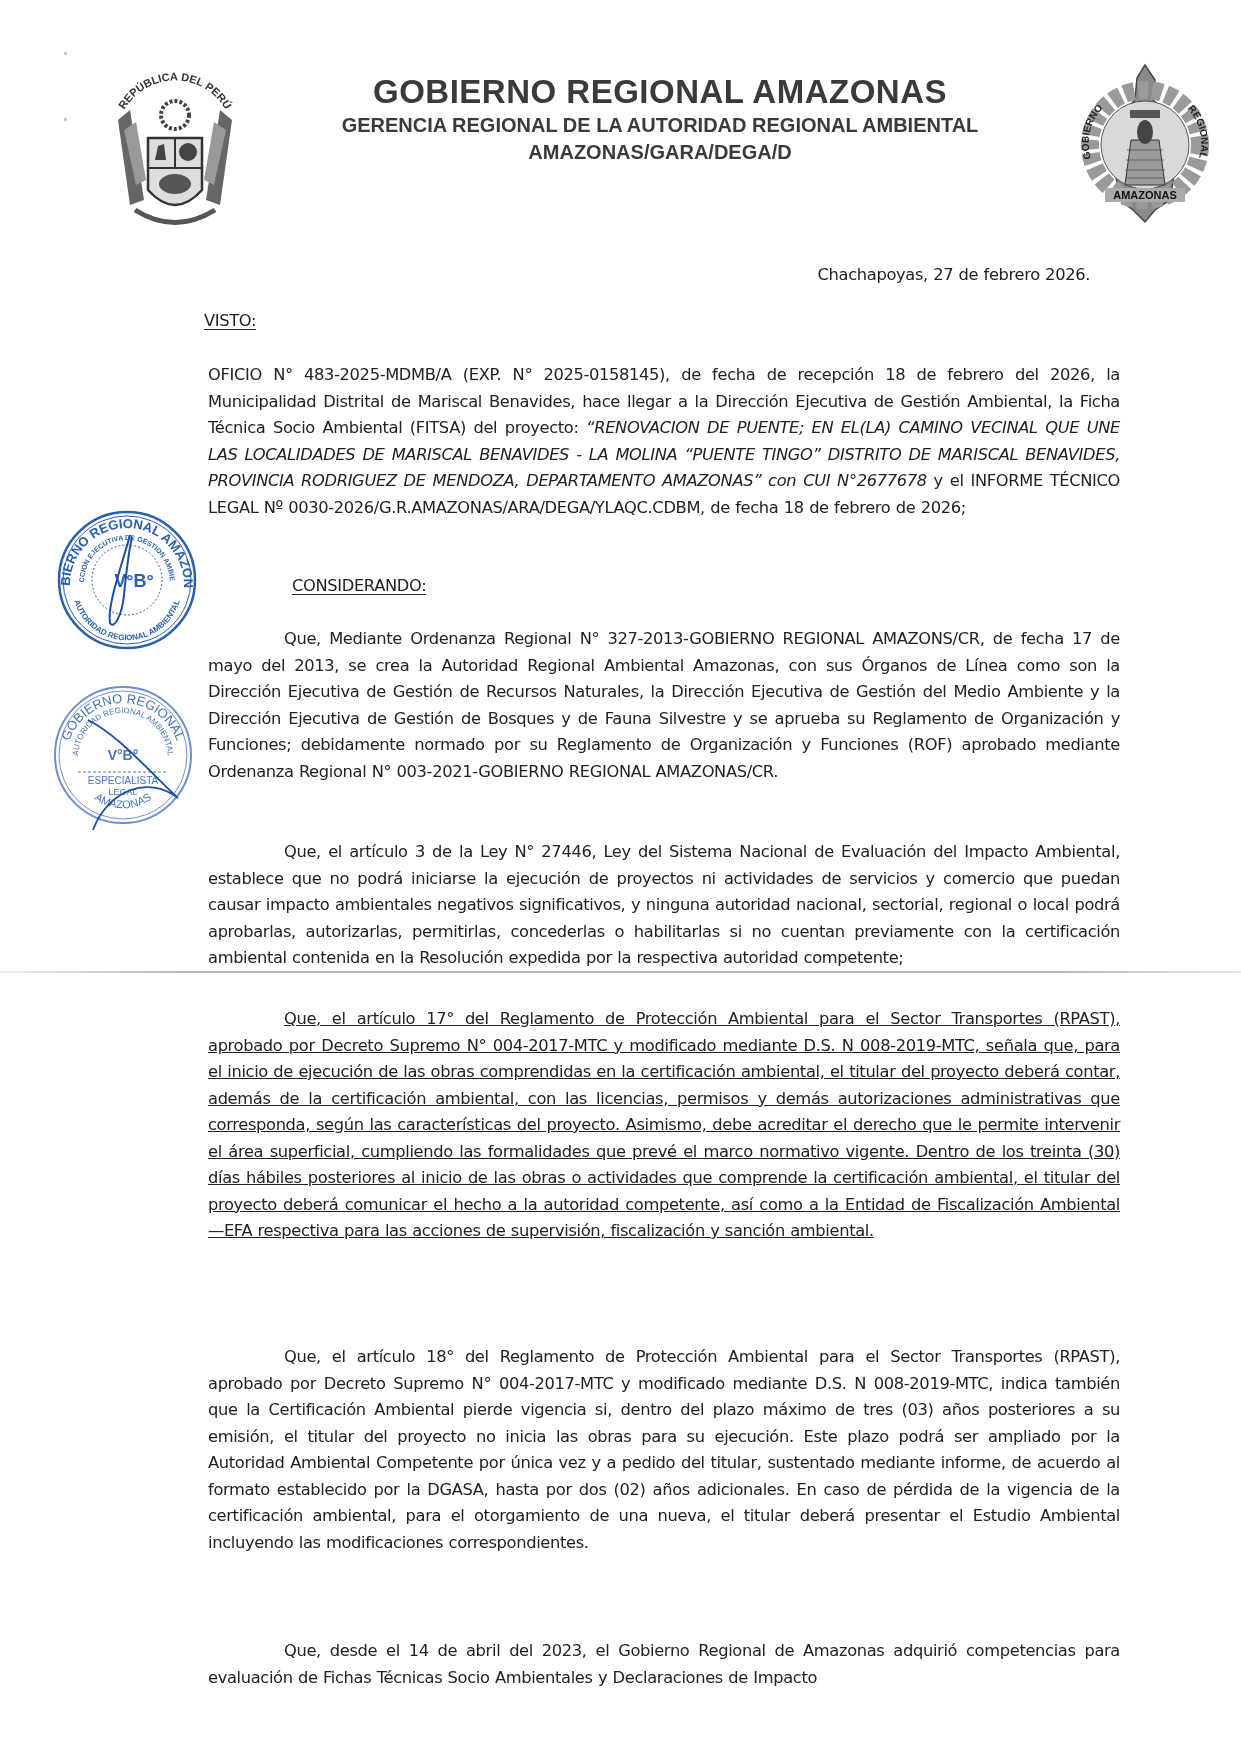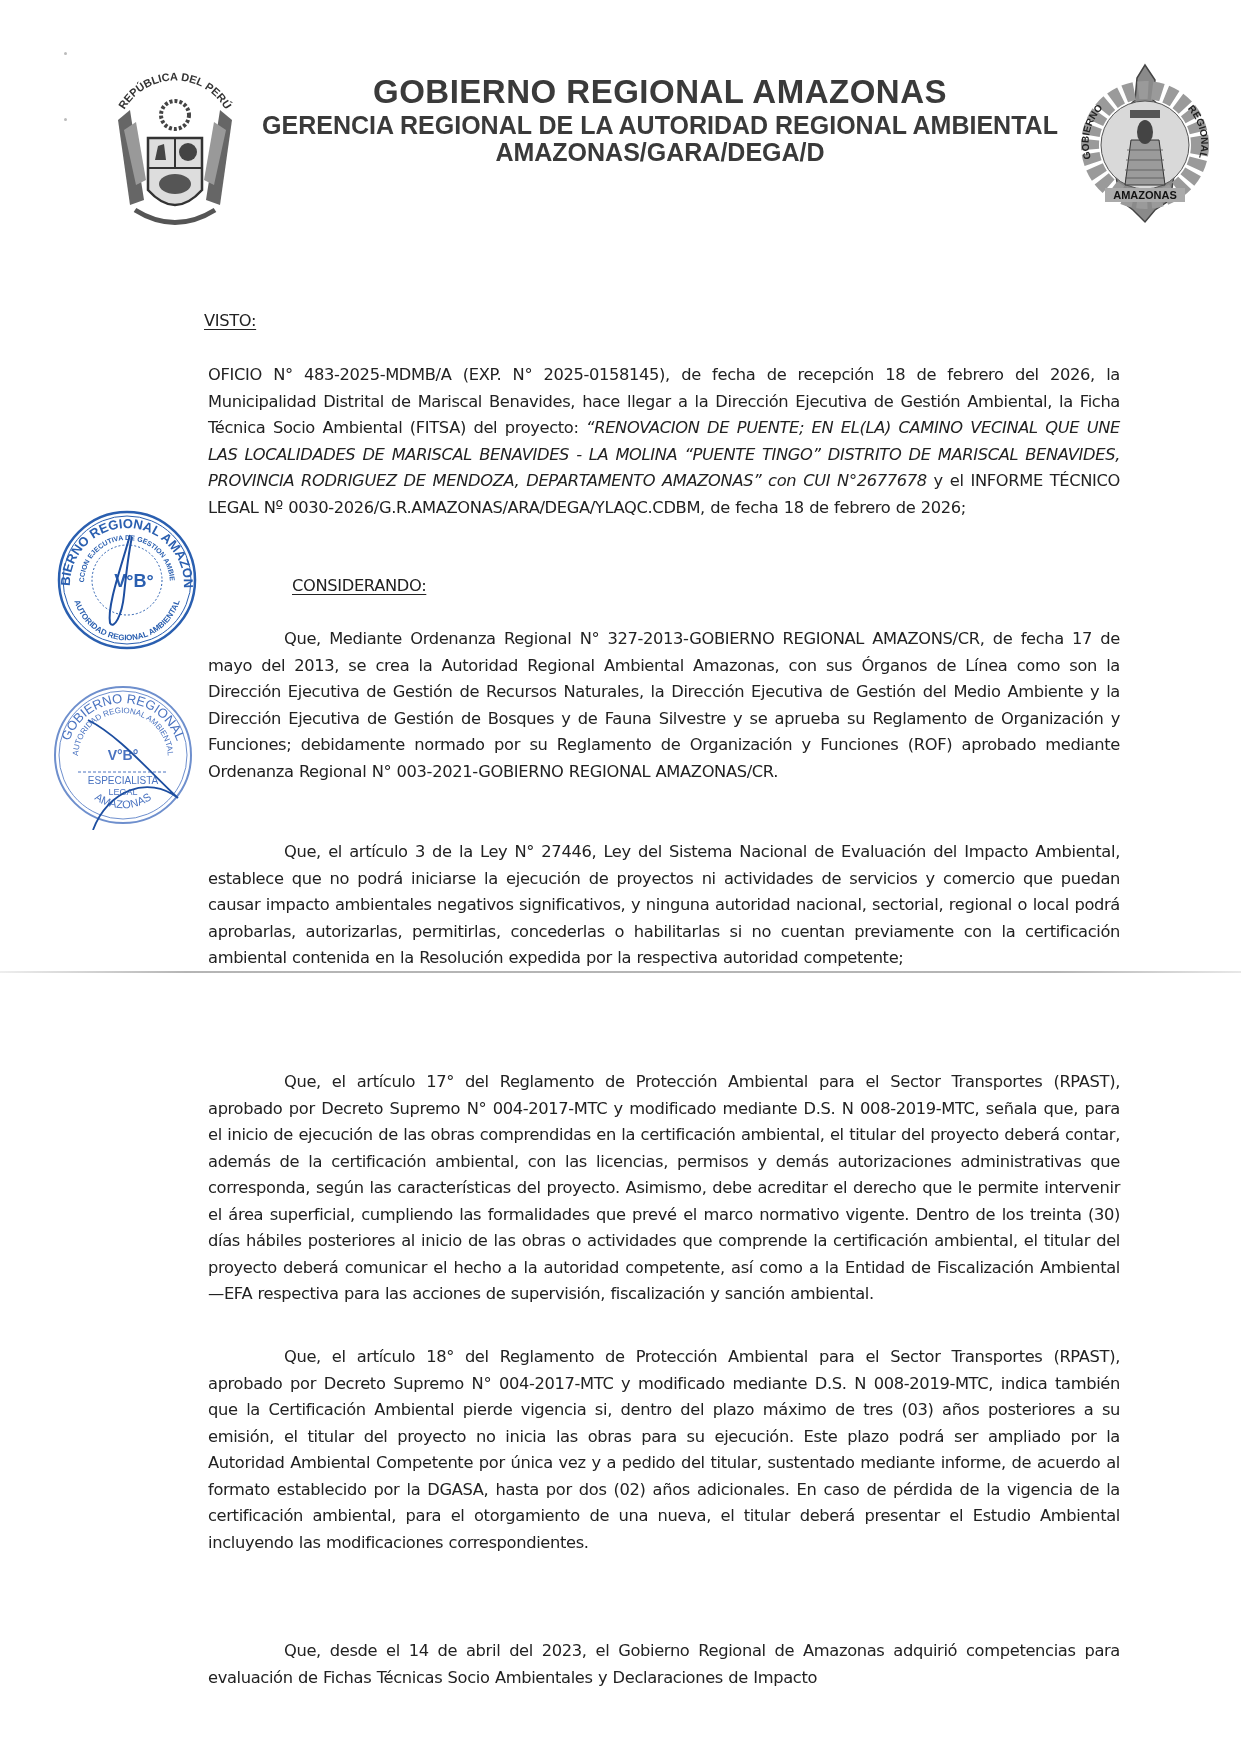--- a/index.html
+++ b/index.html
@@ -11,21 +11,21 @@
 
   
   .coat-of-arms { position: absolute; left: 100px; top: 60px; width: 150px; height: 170px; }
   .regional-emblem { position: absolute; left: 1075px; top: 60px; width: 140px; height: 170px; }
   .header-text { position: absolute; left: 250px; top: 72px; width: 820px; text-align: center; }
   .header-title {
     font-family: "Liberation Sans", sans-serif; font-weight: bold; font-size: 33px;
     color: #3a3a3a; letter-spacing: 0.5px; margin: 0; line-height: 40px;
   }
   .header-line {
-    font-family: "Liberation Sans", sans-serif; font-weight: bold; font-size: 25px;
+    font-family: "Liberation Sans", sans-serif; font-weight: bold; font-size: 20px;
     color: #3a3a3a; line-height: 27px; margin: 0;
   }
 
   
   .body-text {
     font-family: "DejaVu Sans", sans-serif; font-size: 16.3px; color: #222;
     line-height: 26.5px; letter-spacing: -0.35px; word-spacing: 0.5px;
   }
   .date-line { position: absolute; left: 760px; top: 262px; width: 330px; text-align: right; }
   .section-heading {
@@ -33,21 +33,21 @@
   }
   .visto-heading { left: 204px; top: 308px; }
   .considerando-heading { left: 272px; top: 573px; margin-left: 20px; }
   .para { position: absolute; left: 196px; width: 912px; text-align: justify; margin: 12px; }
   .para.indent { text-indent: 76px; }
   .italic { font-style: italic; }
 
   .p-visto { top: 350px; }
   .p-1 { top: 614px; }
   .p-2 { top: 827px; }
-  .p-3 { top: 1057px; }
+  .p-3 { top: 994px; text-decoration: underline; }
   .p-4 { top: 1332px; }
   .p-5 { top: 1626px; }
 
   
   .stamp { position: absolute; }
   .stamp-1 { left: 52px; top: 505px; width: 150px; height: 150px; }
   .stamp-2 { left: 48px; top: 680px; width: 150px; height: 150px; }
 
   .scan-line {
     position: absolute; left: 0; top: 971px; width: 1241px; height: 2px;
@@ -114,20 +114,21 @@
     <text font-family="Liberation Sans, sans-serif" font-size="10" font-weight="bold" fill="#222">
       <textPath href="#emL" startOffset="50%" text-anchor="middle">GOBIERNO</textPath>
     </text>
     <text font-family="Liberation Sans, sans-serif" font-size="10" font-weight="bold" fill="#222">
       <textPath href="#emR" startOffset="50%" text-anchor="middle">REGIONAL</textPath>
     </text>
     <rect x="30" y="128" width="80" height="14" fill="#aaa"></rect>
     <text x="70" y="139" text-anchor="middle" font-family="Liberation Sans, sans-serif" font-size="11" font-weight="bold" fill="#111">AMAZONAS</text>
   </svg>
 
+  <div class="body-text date-line">Chachapoyas,  27 de febrero  2026.</div>
 
   <div class="body-text section-heading visto-heading">VISTO:</div>
   <p class="body-text para p-visto"><span>OFICIO N° 483-2025-MDMB/A (EXP. N° 2025-0158145), de fecha de recepción 18 de febrero del 2026, la Municipalidad Distrital de Mariscal Benavides, hace llegar a la Dirección Ejecutiva de Gestión Ambiental, la Ficha Técnica Socio Ambiental (FITSA) del proyecto: </span><span class="italic">“RENOVACION DE PUENTE; EN EL(LA) CAMINO VECINAL QUE UNE LAS LOCALIDADES DE MARISCAL BENAVIDES - LA MOLINA “PUENTE TINGO” DISTRITO DE MARISCAL BENAVIDES, PROVINCIA RODRIGUEZ DE MENDOZA, DEPARTAMENTO AMAZONAS” con CUI N°2677678</span><span> y el INFORME TÉCNICO LEGAL Nº 0030-2026/G.R.AMAZONAS/ARA/DEGA/YLAQC.CDBM, de fecha 18 de febrero de 2026;</span></p>
 
   <svg class="stamp stamp-1" viewBox="0 0 150 150">
     <defs>
       <path id="s1outer" d="M 18 80 A 57 57 0 1 1 132 80"></path>
       <path id="s1inner" d="M 32 78 A 43 43 0 1 1 118 78"></path>
       <path id="s1bottom" d="M 22 95 A 55 55 0 0 0 128 95"></path>
     </defs>

